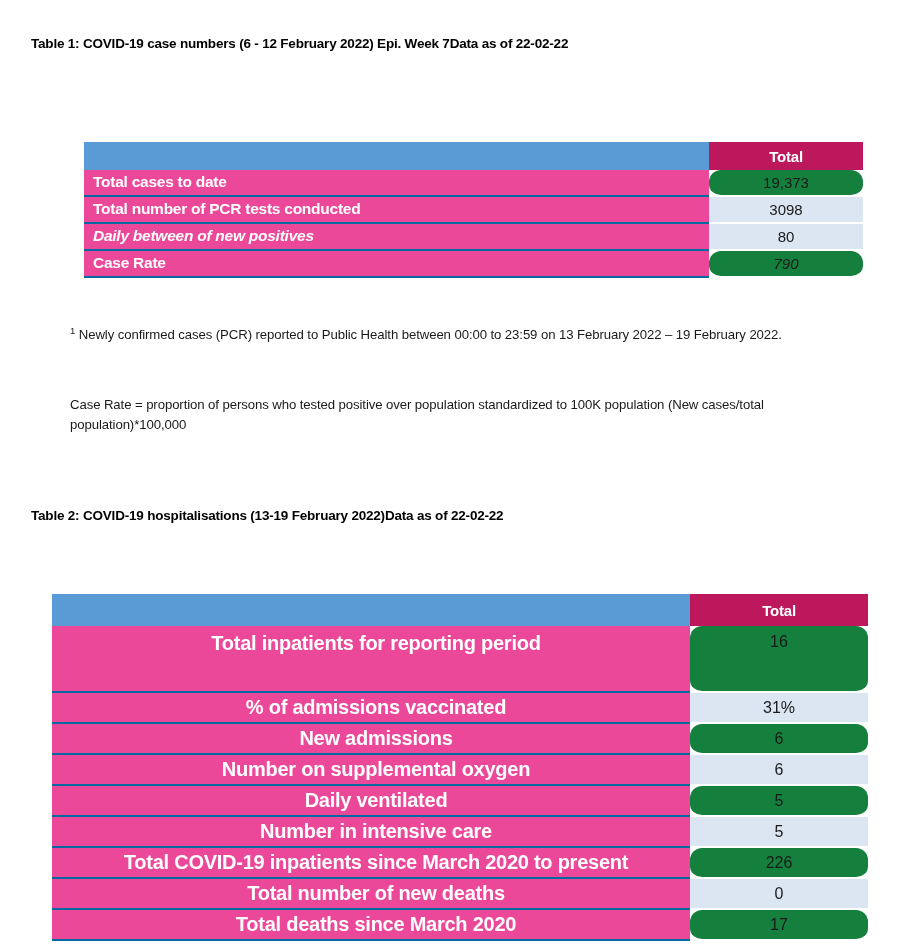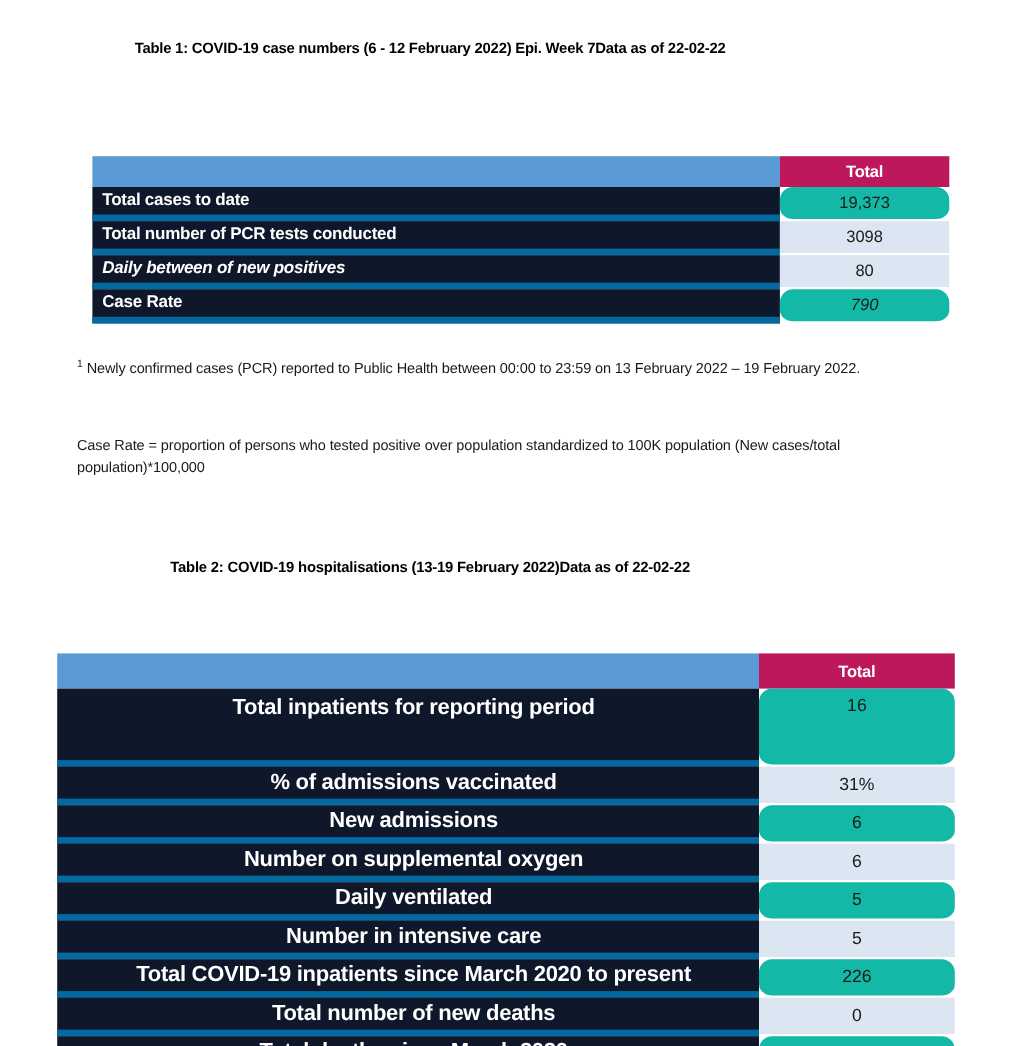--- a/index.html
+++ b/index.html
@@ -15,21 +15,21 @@
     color: #000000;
     overflow: hidden;
   }
 
   
   .caption-row {
     position: absolute;
     left: 0;
     width: 776px;
     display: flex;
-    justify-content: center;
+    justify-content: flex-start;
     align-items: baseline;
     font-size: 13.5px;
     font-weight: bold;
     letter-spacing: -0.2px;
   }
   .caption-row .cap-left  { padding-left: 31px; white-space: nowrap; }
   .caption-row .cap-right { padding-right: 25px; white-space: nowrap; }
 
   #caption-1 { top: 36px; }
   #caption-2 { top: 508px; }
@@ -53,40 +53,40 @@
   .hdr-total {
     background: #be185d;
     color: #ffffff;
     font-weight: bold;
     text-align: center;
     font-size: 15px;
     letter-spacing: -0.2px;
   }
 
   .lbl {
-    background: #0f172a;
+    background: #ec4899;
     color: #ffffff;
     font-weight: bold;
     font-size: 15.5px;
     letter-spacing: -0.25px;
     padding-left: 9px !important;
-    border-bottom: 6px solid #0369a1;
+    border-bottom: 2px solid #0369a1;
     line-height: 1.05;
   }
   .lbl.italic { font-style: italic; }
   .lbl sup { font-size: 9.5px; vertical-align: super; line-height: 0; }
 
   .val {
     text-align: center;
     font-size: 15px;
     color: #1a1a1a;
     border-bottom: 2px solid #ffffff;
   }
   .val.italic { font-style: italic; }
-  .val.shade-a { background: #14b8a6; border-radius: 12px; }
+  .val.shade-a { background: #15803d; border-radius: 12px; }
   .val.shade-b { background: #dce6f2; }
 
   
   #table-1 {
     left: 84px;
     top: 142px;
     width: 779px;
   }
   #table-1 col.c-label { width: 625px; }
   #table-1 col.c-value { width: 154px; }

